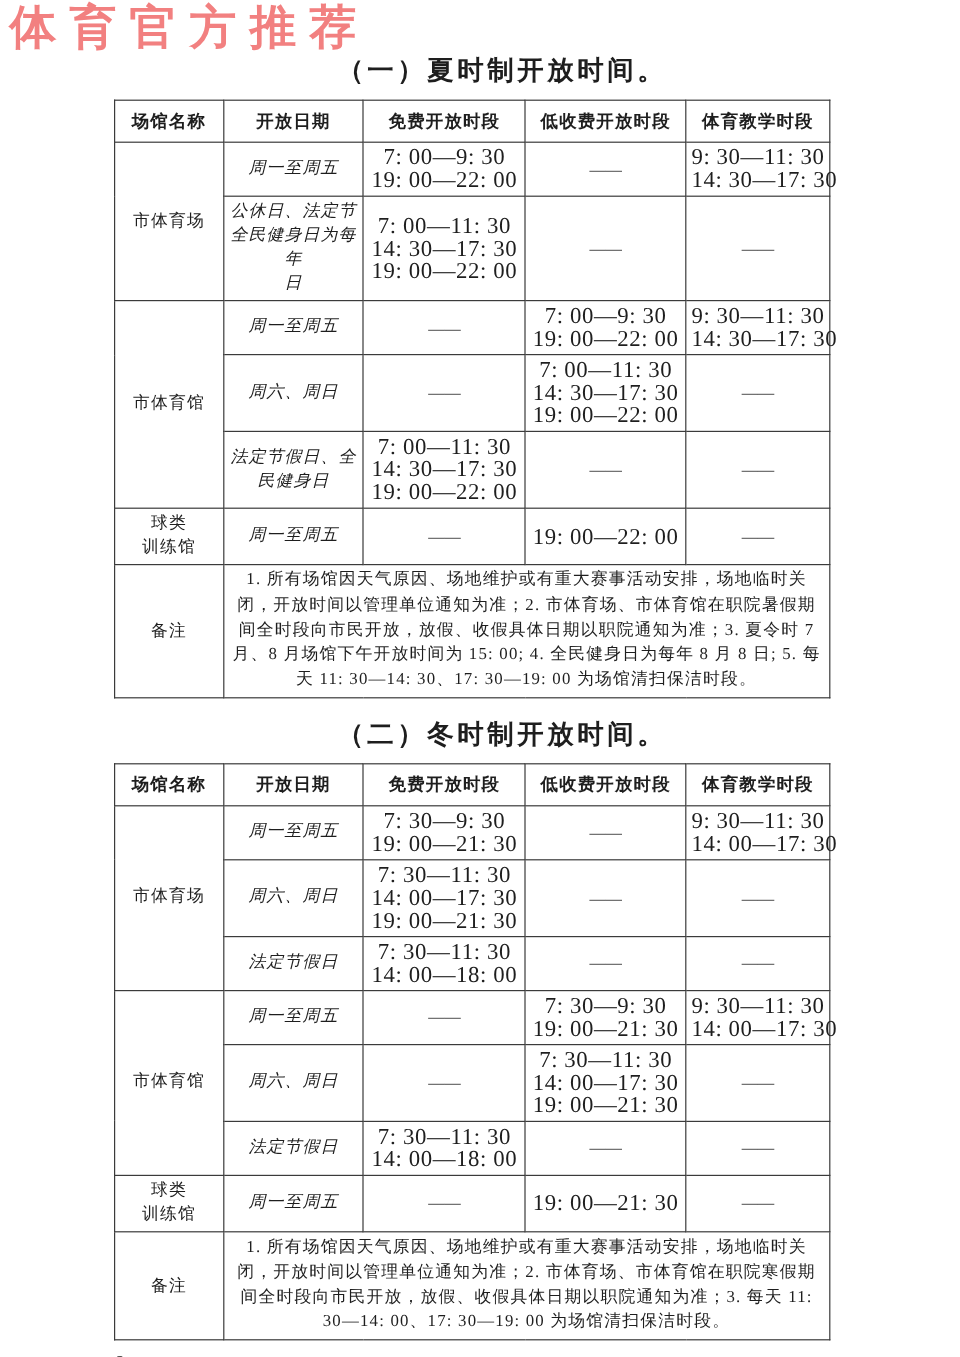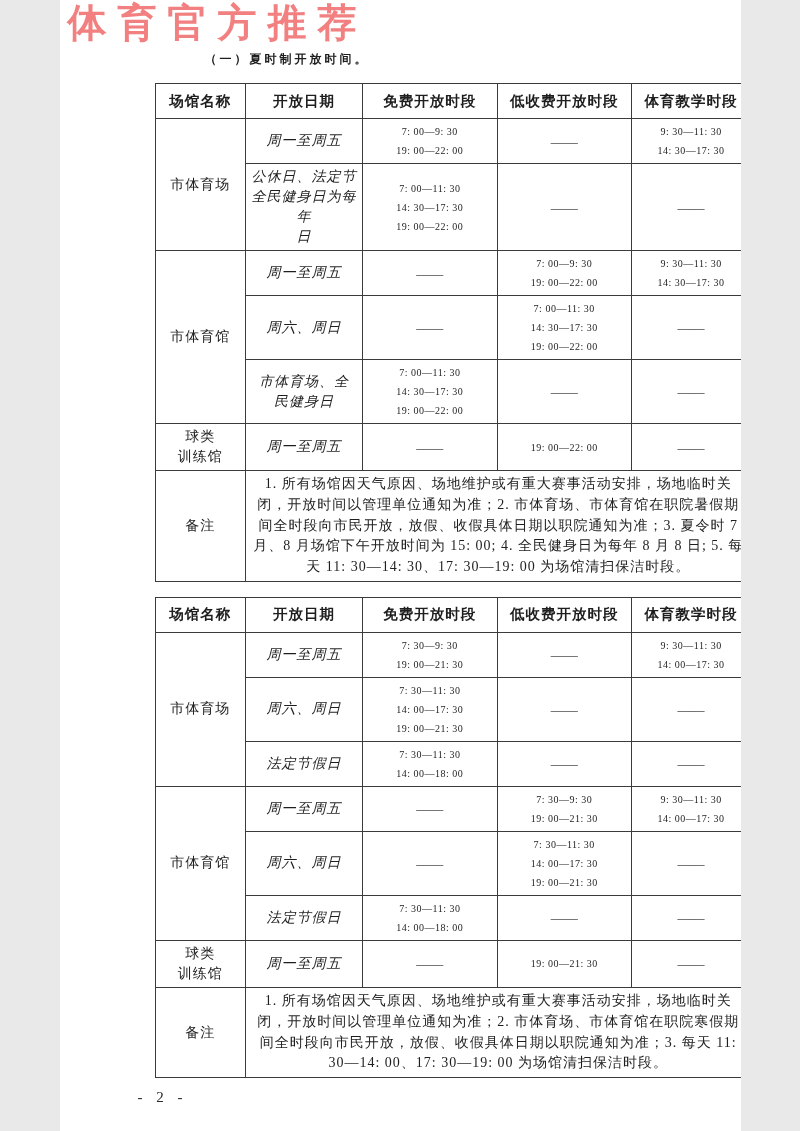--- a/index.html
+++ b/index.html
@@ -1,44 +1,44 @@
 <!DOCTYPE html>
 <html><head>
 <meta charset="utf-8">
 <style>
   html,body { margin:0; padding:0; background:#e9e9e9; }
   .page {
-    position:relative; width:681px; height:1131px; margin:0 auto;
+    position:relative; width:800px; height:1131px; margin:0 auto;
     background:#ffffff; overflow:hidden;
     font-family:"Liberation Serif","DejaVu Serif",serif;
     color:#1e1e1e;
   }
   .watermark {
     position:absolute; top:-4px; left:8px;
     font-size:39px; font-weight:bold; letter-spacing:11px;
     color:#f28080; white-space:nowrap; z-index:2;
   }
   .content { position:absolute; left:95px; top:44px; width:597px; }
   .section-title {
-    margin:0 0 9px 50px; font-size:12px; font-weight:bold;
-    letter-spacing:3px; line-height:30px;
+    margin:0 0 9px 50px; font-size:22px; font-weight:bold;
+    letter-spacing:3px; line-height:30px;text-align:center;
   }
   .winter-block { margin-top:15px; }
   table.sched {
     border-collapse:collapse; width:597px; table-layout:fixed;
     margin-bottom:2px;
   }
   table.sched td {
     border:1.6px solid #3b3b3b; text-align:center; vertical-align:middle;
     font-size:14px; padding:3px 4px; letter-spacing:1px;
   }
   table.sched thead td { font-weight:bold; font-size:14.5px; height:28px; }
   .venue-cell { letter-spacing:1.5px; line-height:20px; white-space:pre-line; }
   .date-cell  { line-height:20px; white-space:pre-line;font-style:italic; }
-  .time-line  { line-height:19px; font-size:10px; letter-spacing:0.5px; white-space:nowrap; }
+  .time-line  { line-height:19px; font-size:19px; letter-spacing:0.5px; white-space:nowrap; }
   .dash-line  { line-height:19px; font-size:13.5px; letter-spacing:0; }
   .remark-label-cell { font-size:14.5px; letter-spacing:2px; }
   .remark-text-cell {
     text-align:left; font-size:13.4px; line-height:20.8px;
     letter-spacing:0.4px; padding:5px 7px 6px 8px;
   }
   .page-number {
     margin:11px 0 0 -17px; font-size:15px; letter-spacing:5px; color:#2a2a2a;
   }
 </style>
@@ -125,21 +125,21 @@
               <td>
                 <div class="time-line">7: 00—11: 30</div>
                 <div class="time-line">14: 30—17: 30</div>
                 <div class="time-line">19: 00—22: 00</div>
               </td>
               <td>
                 <div class="dash-line">——</div>
               </td>
             </tr>
             <tr>
-              <td class="date-cell">市体育场、全
+              <td class="date-cell">法定节假日、全
 民健身日</td>
               <td>
                 <div class="time-line">7: 00—11: 30</div>
                 <div class="time-line">14: 30—17: 30</div>
                 <div class="time-line">19: 00—22: 00</div>
               </td>
               <td>
                 <div class="dash-line">——</div>
               </td>
               <td>
@@ -162,20 +162,21 @@
             </tr>
             <tr>
               <td class="remark-label-cell">备注</td>
               <td class="remark-text-cell" colspan="4">1. 所有场馆因天气原因、场地维护或有重大赛事活动安排，场地临时关闭，开放时间以管理单位通知为准；2. 市体育场、市体育馆在职院暑假期间全时段向市民开放，放假、收假具体日期以职院通知为准；3. 夏令时 7 月、8 月场馆下午开放时间为 15: 00; 4. 全民健身日为每年 8 月 8 日; 5. 每天 11: 30—14: 30、17: 30—19: 00 为场馆清扫保洁时段。</td>
             </tr>
           </tbody>
         </table>
     </section>
 
     <section class="winter-block">
+      <h2 class="section-title">（二）冬时制开放时间。</h2>
       <table class="sched">
           <colgroup>
             <col style="width: 90px;">
             <col style="width: 116px;">
             <col style="width: 134px;">
             <col style="width: 133px;">
             <col style="width: 119px;">
           </colgroup>
           <thead>
             <tr>

